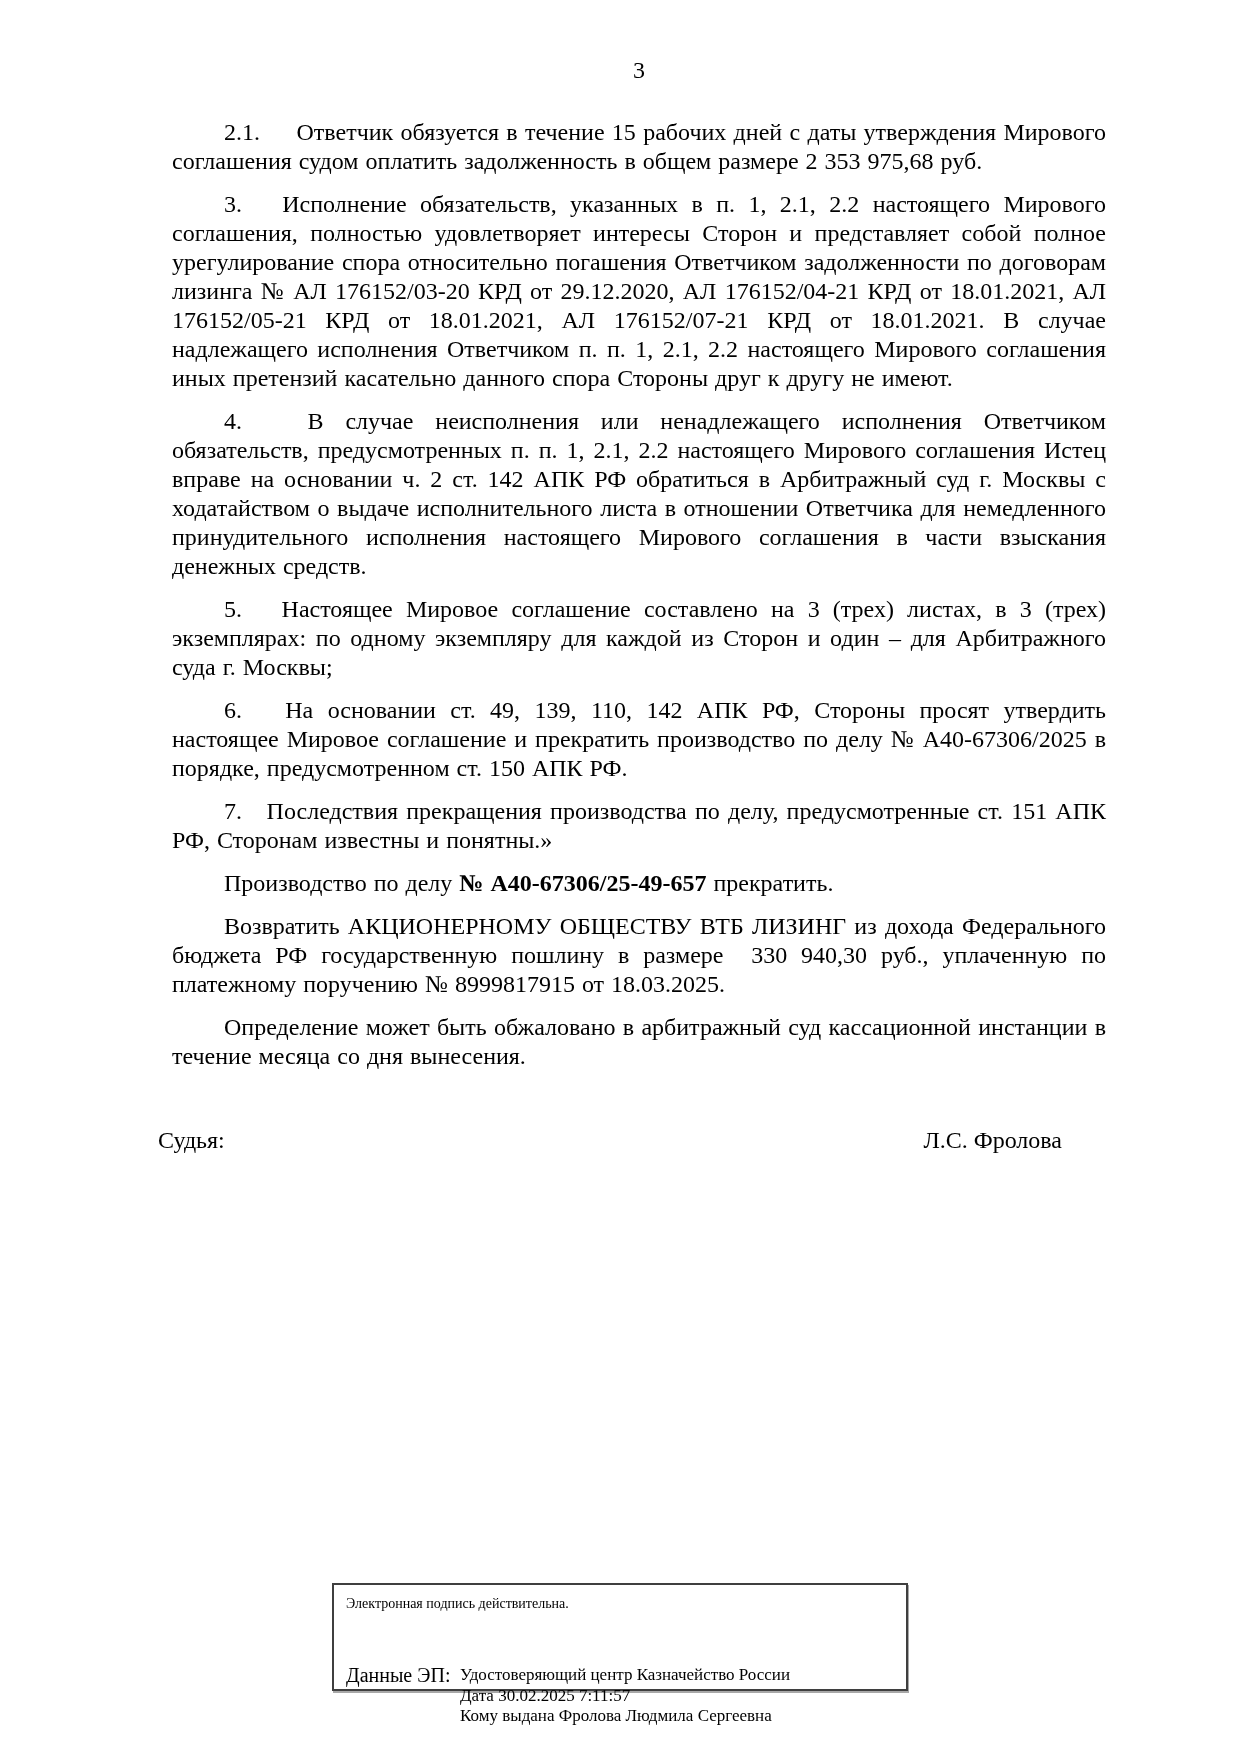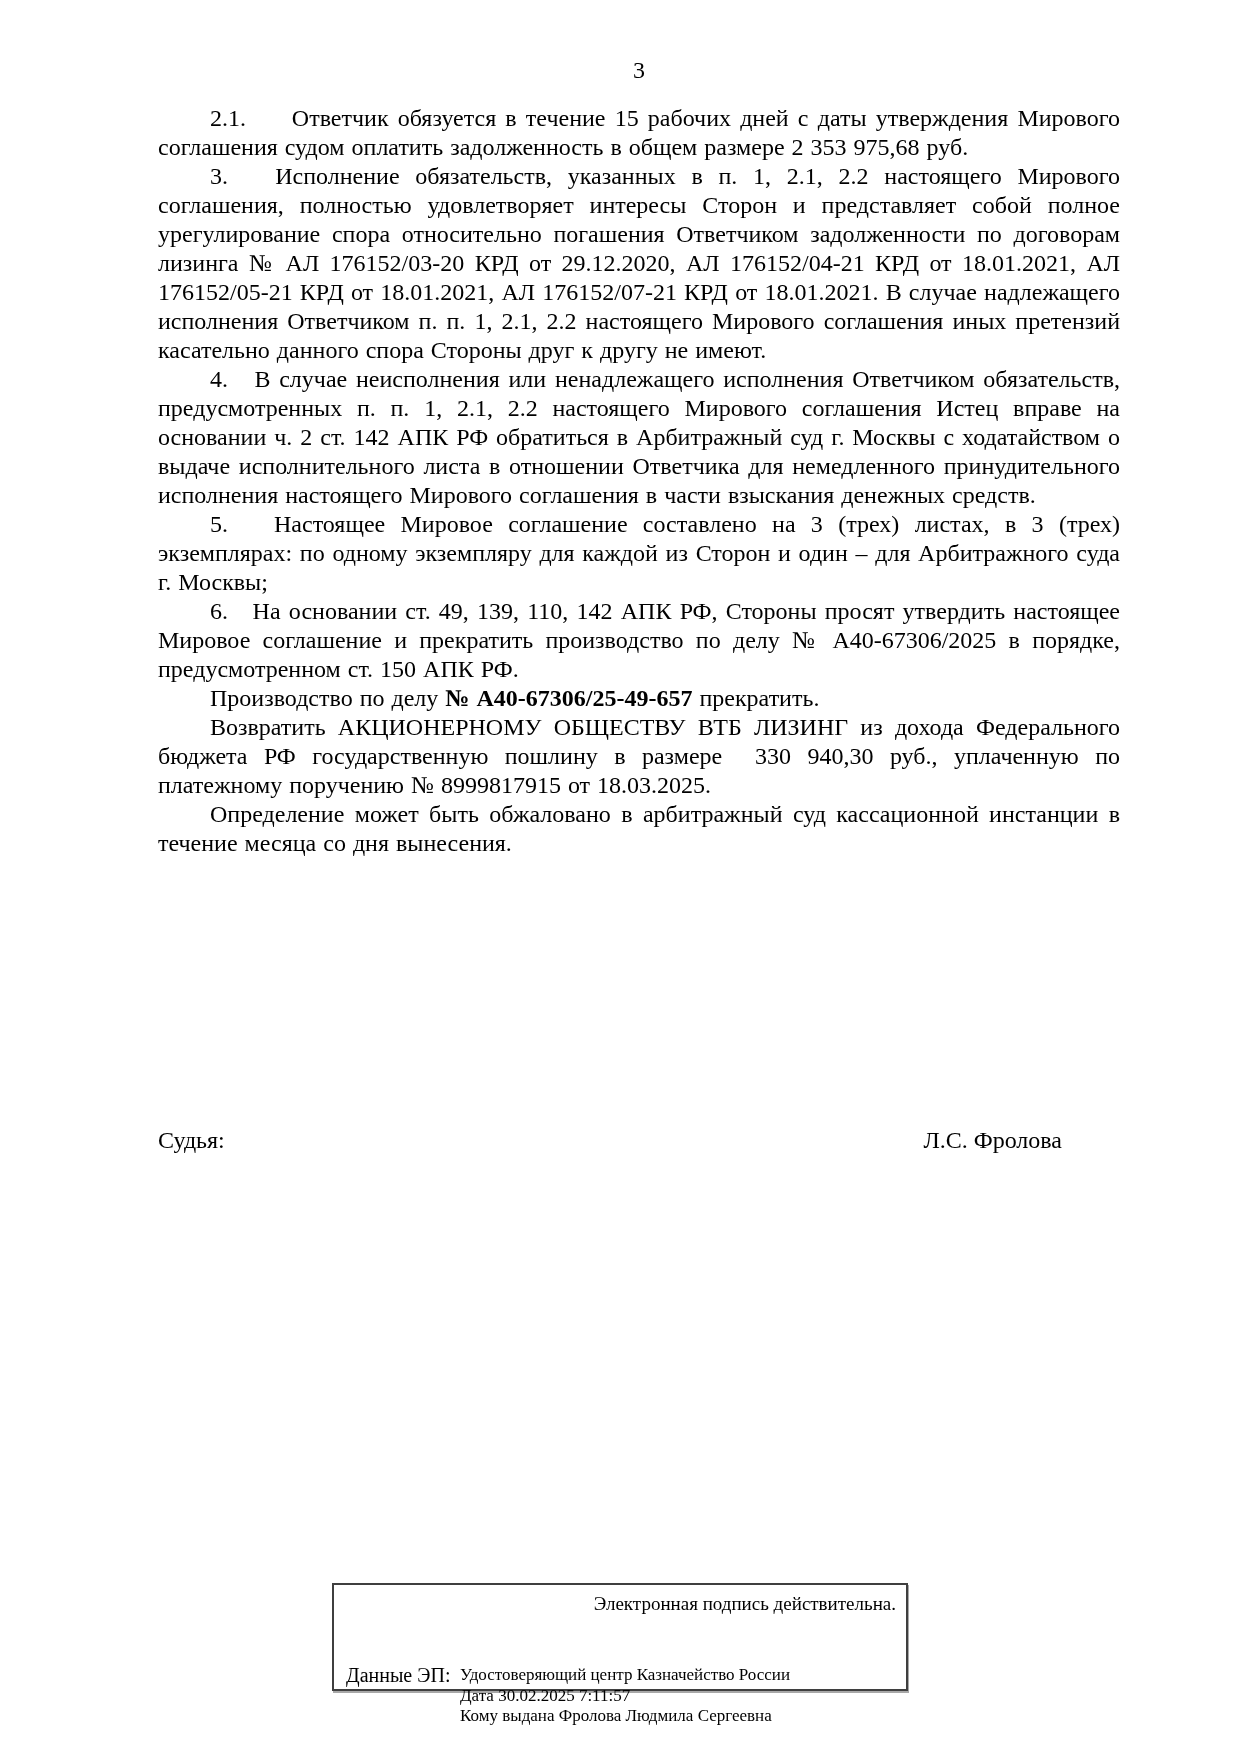--- a/index.html
+++ b/index.html
@@ -28,21 +28,21 @@
   .text-block {
     position: absolute;
     top: 104px;
     left: 158px;
     width: 962px;
     font-size: 24px;
     line-height: 29px;
     text-align: justify;
   }
   .para {
-    margin: 0;
+    margin: 14px;
     text-indent: 52px;
     word-spacing: 1px;
   }
   .para b { font-weight: bold; }
   .judge-row {
     position: absolute;
     top: 1126px;
     left: 158px;
     width: 962px;
     font-size: 24px;
@@ -60,25 +60,24 @@
     top: 1583px;
     width: 576px;
     height: 108px;
     box-sizing: border-box;
     border: 2px solid #3f3f3f;
     box-shadow: 1px 2px 0 #a8a8a8;
     background: #ffffff;
     padding: 7px 10px 6px 12px;
   }
   .stamp-valid {
-    font-size: 19px;
+    font-size: 14px;
     line-height: 24px;
     margin-bottom: 7px;
     white-space: nowrap;
-    text-align: right;
   }
   .stamp-row {
     display: flex;
     align-items: center;
   }
   .stamp-label {
     font-size: 20px;
     line-height: 22px;
     width: 114px;
     flex: 0 0 114px;
@@ -97,20 +96,21 @@
 <div class="page">
 
   <div class="page-number">3</div>
 
   <div class="text-block">
     <p class="para">2.1.&nbsp;&nbsp;&nbsp;&nbsp;&nbsp;Ответчик обязуется в течение 15 рабочих дней с даты утверждения Мирового соглашения судом оплатить задолженность в общем размере 2&nbsp;353&nbsp;975,68 руб.</p>
     <p class="para">3.&nbsp;&nbsp;&nbsp;Исполнение обязательств, указанных в п. 1, 2.1, 2.2 настоящего Мирового соглашения, полностью удовлетворяет интересы Сторон и представляет собой полное урегулирование спора относительно погашения Ответчиком задолженности по договорам лизинга № АЛ 176152/03-20 КРД от 29.12.2020, АЛ 176152/04-21 КРД от 18.01.2021, АЛ 176152/05-21 КРД от 18.01.2021, АЛ 176152/07-21 КРД от 18.01.2021. В случае надлежащего исполнения Ответчиком п. п. 1, 2.1, 2.2 настоящего Мирового соглашения иных претензий касательно данного спора Стороны друг к другу не имеют.</p>
     <p class="para">4.&nbsp;&nbsp;&nbsp;В случае неисполнения или ненадлежащего исполнения Ответчиком обязательств, предусмотренных п. п. 1, 2.1, 2.2 настоящего Мирового соглашения Истец вправе на основании ч. 2 ст. 142 АПК РФ обратиться в Арбитражный суд г. Москвы с ходатайством о выдаче исполнительного листа в отношении Ответчика для немедленного принудительного исполнения настоящего Мирового соглашения в части взыскания денежных средств.</p>
     <p class="para">5.&nbsp;&nbsp;&nbsp;Настоящее Мировое соглашение составлено на 3 (трех) листах, в 3 (трех) экземплярах: по одному экземпляру для каждой из Сторон и один – для Арбитражного суда г. Москвы;</p>
     <p class="para">6.&nbsp;&nbsp;&nbsp;На основании ст. 49, 139, 110, 142 АПК РФ, Стороны просят утвердить настоящее Мировое соглашение и прекратить производство по делу № А40-67306/2025 в порядке, предусмотренном ст. 150 АПК РФ.</p>
+    <p class="para">7.&nbsp;&nbsp;&nbsp;Последствия прекращения производства по делу, предусмотренные ст. 151 АПК РФ, Сторонам известны и понятны.»</p>
     <p class="para"><span>Производство по делу </span><b>№ А40-67306/25-49-657</b><span> прекратить.</span></p>
     <p class="para">Возвратить АКЦИОНЕРНОМУ ОБЩЕСТВУ ВТБ ЛИЗИНГ из дохода Федерального бюджета РФ государственную пошлину в размере &nbsp;330&nbsp;940,30 руб., уплаченную по платежному поручению № 8999817915 от 18.03.2025.</p>
     <p class="para">Определение может быть обжаловано в арбитражный суд кассационной инстанции в течение месяца со дня вынесения.</p>
   </div>
 
   <div class="judge-row">
     <span class="judge-label">Судья:</span>
     <span class="judge-name">Л.С. Фролова</span>
   </div>
 

